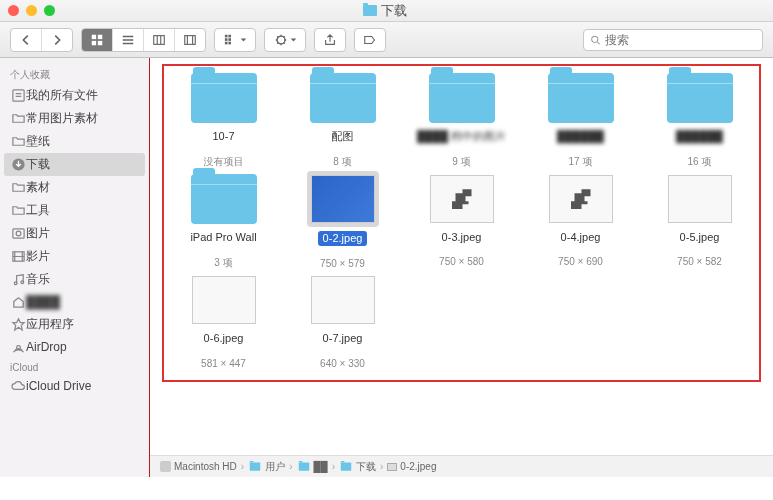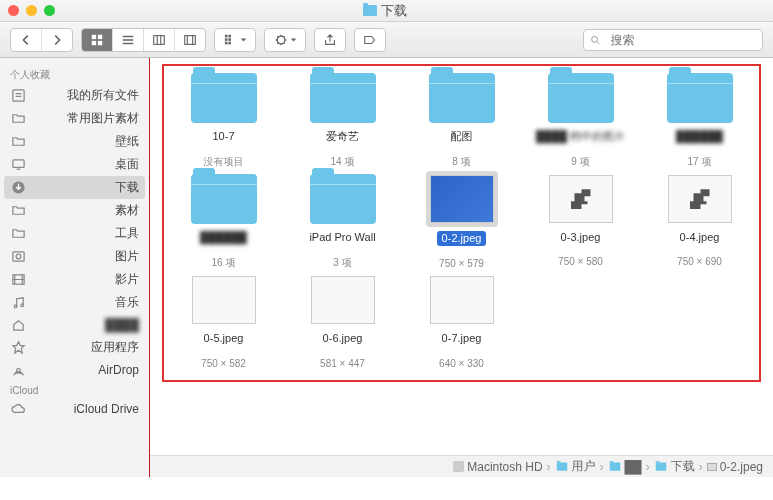--- a/index.html
+++ b/index.html
@@ -17,28 +17,28 @@
 .folder-icon-sm::before { content: ""; position: absolute; top: -2px; left: 0; width: 5px; height: 2px; background: #6ac5e8; border-radius: 1px 1px 0 0; }
 
 
 .toolbar { height: 36px; background: linear-gradient(#f6f6f6,#e8e8e8); border-bottom: 1px solid #c0c0c0; display: flex; align-items: center; padding: 0 10px; gap: 8px; }
 .tb-group { display: flex; background: #fff; border: 1px solid #c8c8c8; border-radius: 4px; overflow: hidden; }
 .tb-btn { padding: 4px 8px; display: flex; align-items: center; justify-content: center; border-right: 1px solid #dcdcdc; cursor: pointer; min-width: 26px; height: 22px; }
 .tb-btn:last-child { border-right: none; }
 .tb-btn.active { background: #7a7a7a; color: #fff; }
 .tb-btn svg { width: 14px; height: 14px; }
 .spacer { flex: 1; }
-.search { width: 180px; height: 22px; border: 1px solid #c8c8c8; border-radius: 4px; background: #fff; display: flex; align-items: center; padding: 0 6px; gap: 10px; color: #999; }
+.search { width: 180px; height: 22px; border: 1px solid #c8c8c8; border-radius: 4px; background: #fff; display: flex; align-items: center; padding: 0 6px; gap: 4px; color: #999; }
 .search input { border: none; outline: none; width: 100%; font-size: 12px; }
 
 
 .main { display: flex; height: 419px; }
 .sidebar { width: 150px; background: #f4f2f4; border-right: 1px solid #b91c1c; padding: 6px 0; overflow: hidden; }
 .sb-header { font-size: 10px; color: #888; padding: 4px 10px 2px; }
-.sb-item { display: flex; align-items: center; gap: 0; padding: 3px 10px; font-size: 12px; color: #444; cursor: pointer; justify-content: space-between; }
+.sb-item { display: flex; align-items: center; gap: 0; padding: 3px 10px; font-size: 12px; color: #444; cursor: pointer; }
 .sb-item.active { background: #d8d8d8; border-radius: 3px; margin: 0 4px; padding: 3px 6px; }
 .sb-item .ico { width: 16px; height: 16px; display: flex; align-items: center; justify-content: center; color: #888; }
 .sb-item .ico svg { width: 15px; height: 15px; }
 .blur { filter: blur(2px); }
 
 
 .content { flex: 1; background: #fff; position: relative; overflow: hidden; }
 .red-box { position: absolute; left: 12px; top: 6px; right: 12px; height: 318px; border: 2px solid #e03131; pointer-events: none; }
 .grid { display: grid; grid-template-columns: repeat(5, 1fr); padding: 12px 16px 0; gap: 2px 4px; }
 .cell { display: flex; flex-direction: column; align-items: center; text-align: center; font-size: 11px; }
@@ -46,21 +46,21 @@
 .folder { width: 66px; height: 50px; background: #6ac5e8; border-radius: 4px; position: relative; }
 .folder::before { content: ""; position: absolute; top: -6px; left: 2px; width: 22px; height: 8px; background: #6ac5e8; border-radius: 3px 3px 0 0; }
 .folder::after { content: ""; position: absolute; top: 10px; left: 0; right: 0; height: 1px; background: rgba(255,255,255,0.4); }
 .img-thumb { width: 64px; height: 48px; border: 1px solid #ccc; background: #f8f8f8; display: flex; align-items: center; justify-content: center; font-size: 9px; color: #aaa; overflow: hidden; }
 .cell .name { color: #333; max-width: 100px; word-break: break-all; line-height: 1.2; }
 .cell .name.sel { background: #2f6fd6; color: #fff; border-radius: 3px; padding: 1px 5px; }
 .cell .sub { color: #888; font-size: 10px; margin-top: 12px; }
 .cell .thumb.sel-bg { background: #d8d8d8; border-radius: 4px; }
 
 
-.pathbar { position: absolute; bottom: 0; left: 0; right: 0; height: 22px; background: #f2f2f2; border-top: 1px solid #ddd; display: flex; align-items: center; padding: 0 10px; font-size: 12px; color: #666; gap: 4px; justify-content: flex-end; }
+.pathbar { position: absolute; bottom: 0; left: 0; right: 0; height: 22px; background: #f2f2f2; border-top: 1px solid #ddd; display: flex; align-items: center; padding: 0 10px; font-size: 10px; color: #666; gap: 4px; }
 .pathbar .crumb { display: flex; align-items: center; gap: 3px; }
 .pathbar .sep { color: #aaa; }
 .hd-icon { width: 11px; height: 11px; background: #ccc; border-radius: 2px; }
 
 
 .apps-thumb { background: linear-gradient(135deg,#2a65c7,#3f7ada); display: grid; grid-template-columns: repeat(4,1fr); gap: 2px; padding: 4px; }
 .apps-thumb span { background: #fff; border-radius: 2px; }
 .dino { position: relative; width: 20px; height: 20px; background: #555; clip-path: polygon(0 100%,0 60%,20% 60%,20% 20%,55% 20%,55% 0,100% 0,100% 35%,70% 35%,70% 60%,85% 60%,85% 75%,55% 75%,55% 100%); }
 </style>
 </head>
@@ -191,29 +191,20 @@
           <span class="">常用图片素材</span>
         </div>
         <div class="sb-item">
           <span class="ico">
             <svg viewBox="0 0 16 16" fill="none" stroke="#888" stroke-width="1.3">
               <path d="M2 4h4l1 1.5h7V12H2z"></path>
             </svg>
           </span>
           <span class="">壁纸</span>
         </div>
-        <div class="sb-item">
-          <span class="ico">
-            <svg viewBox="0 0 16 16" fill="none" stroke="#888" stroke-width="1.3">
-              <rect x="2" y="3" width="12" height="8" rx="1"></rect>
-              <path d="M6 13h4"></path>
-            </svg>
-          </span>
-          <span class="">桌面</span>
-        </div>
         <div class="sb-item active">
           <span class="ico">
             <svg viewBox="0 0 16 16" fill="#888">
               <circle cx="8" cy="8" r="6.5" fill="#888"></circle>
               <path d="M8 4v5M5.5 7.5L8 10l2.5-2.5" stroke="#fff" stroke-width="1.4" fill="none"></path>
             </svg>
           </span>
           <span class="">下载</span>
         </div>
         <div class="sb-item">
@@ -304,27 +295,20 @@
           <div class="thumb">
             <div class="folder"></div>
           </div>
           <div class="name">10-7</div>
           <div class="sub">没有项目</div>
         </div>
         <div class="cell">
           <div class="thumb">
             <div class="folder"></div>
           </div>
-          <div class="name">爱奇艺</div>
-          <div class="sub">14 项</div>
-        </div>
-        <div class="cell">
-          <div class="thumb">
-            <div class="folder"></div>
-          </div>
           <div class="name">配图</div>
           <div class="sub">8 项</div>
         </div>
         <div class="cell">
           <div class="thumb">
             <div class="folder"></div>
           </div>
           <div class="name blur">████ 档中的图片</div>
           <div class="sub">9 项</div>
         </div>

